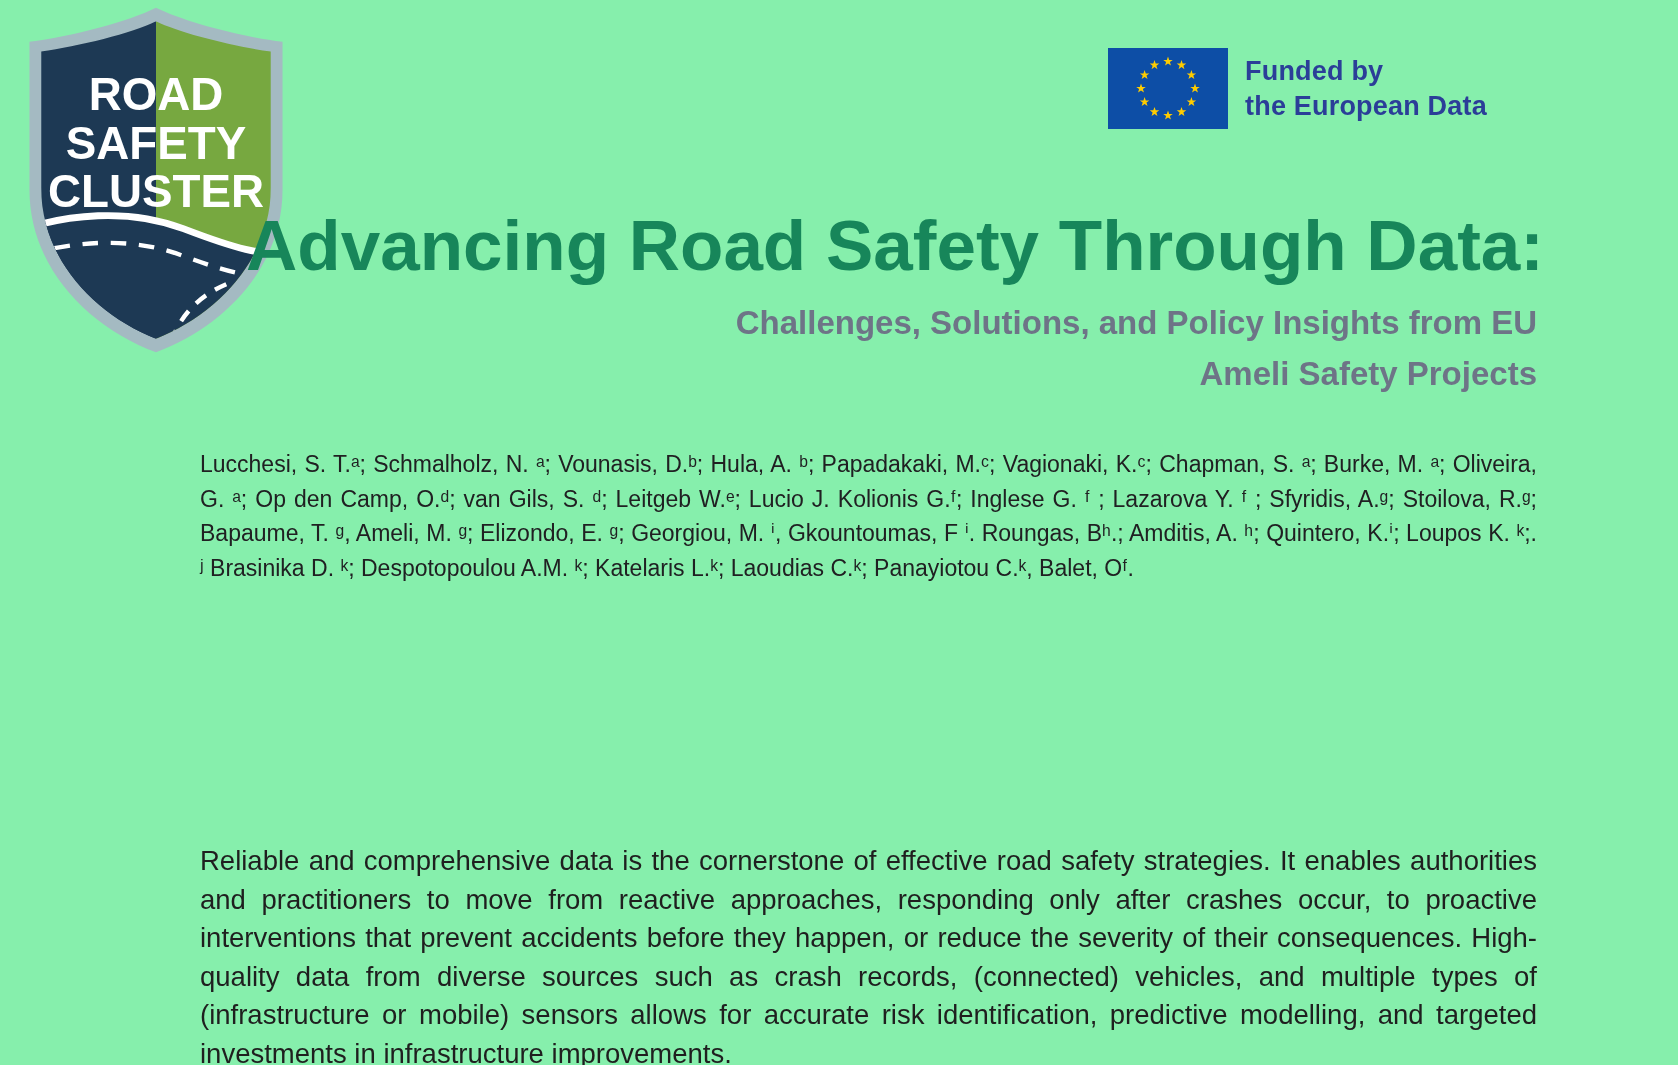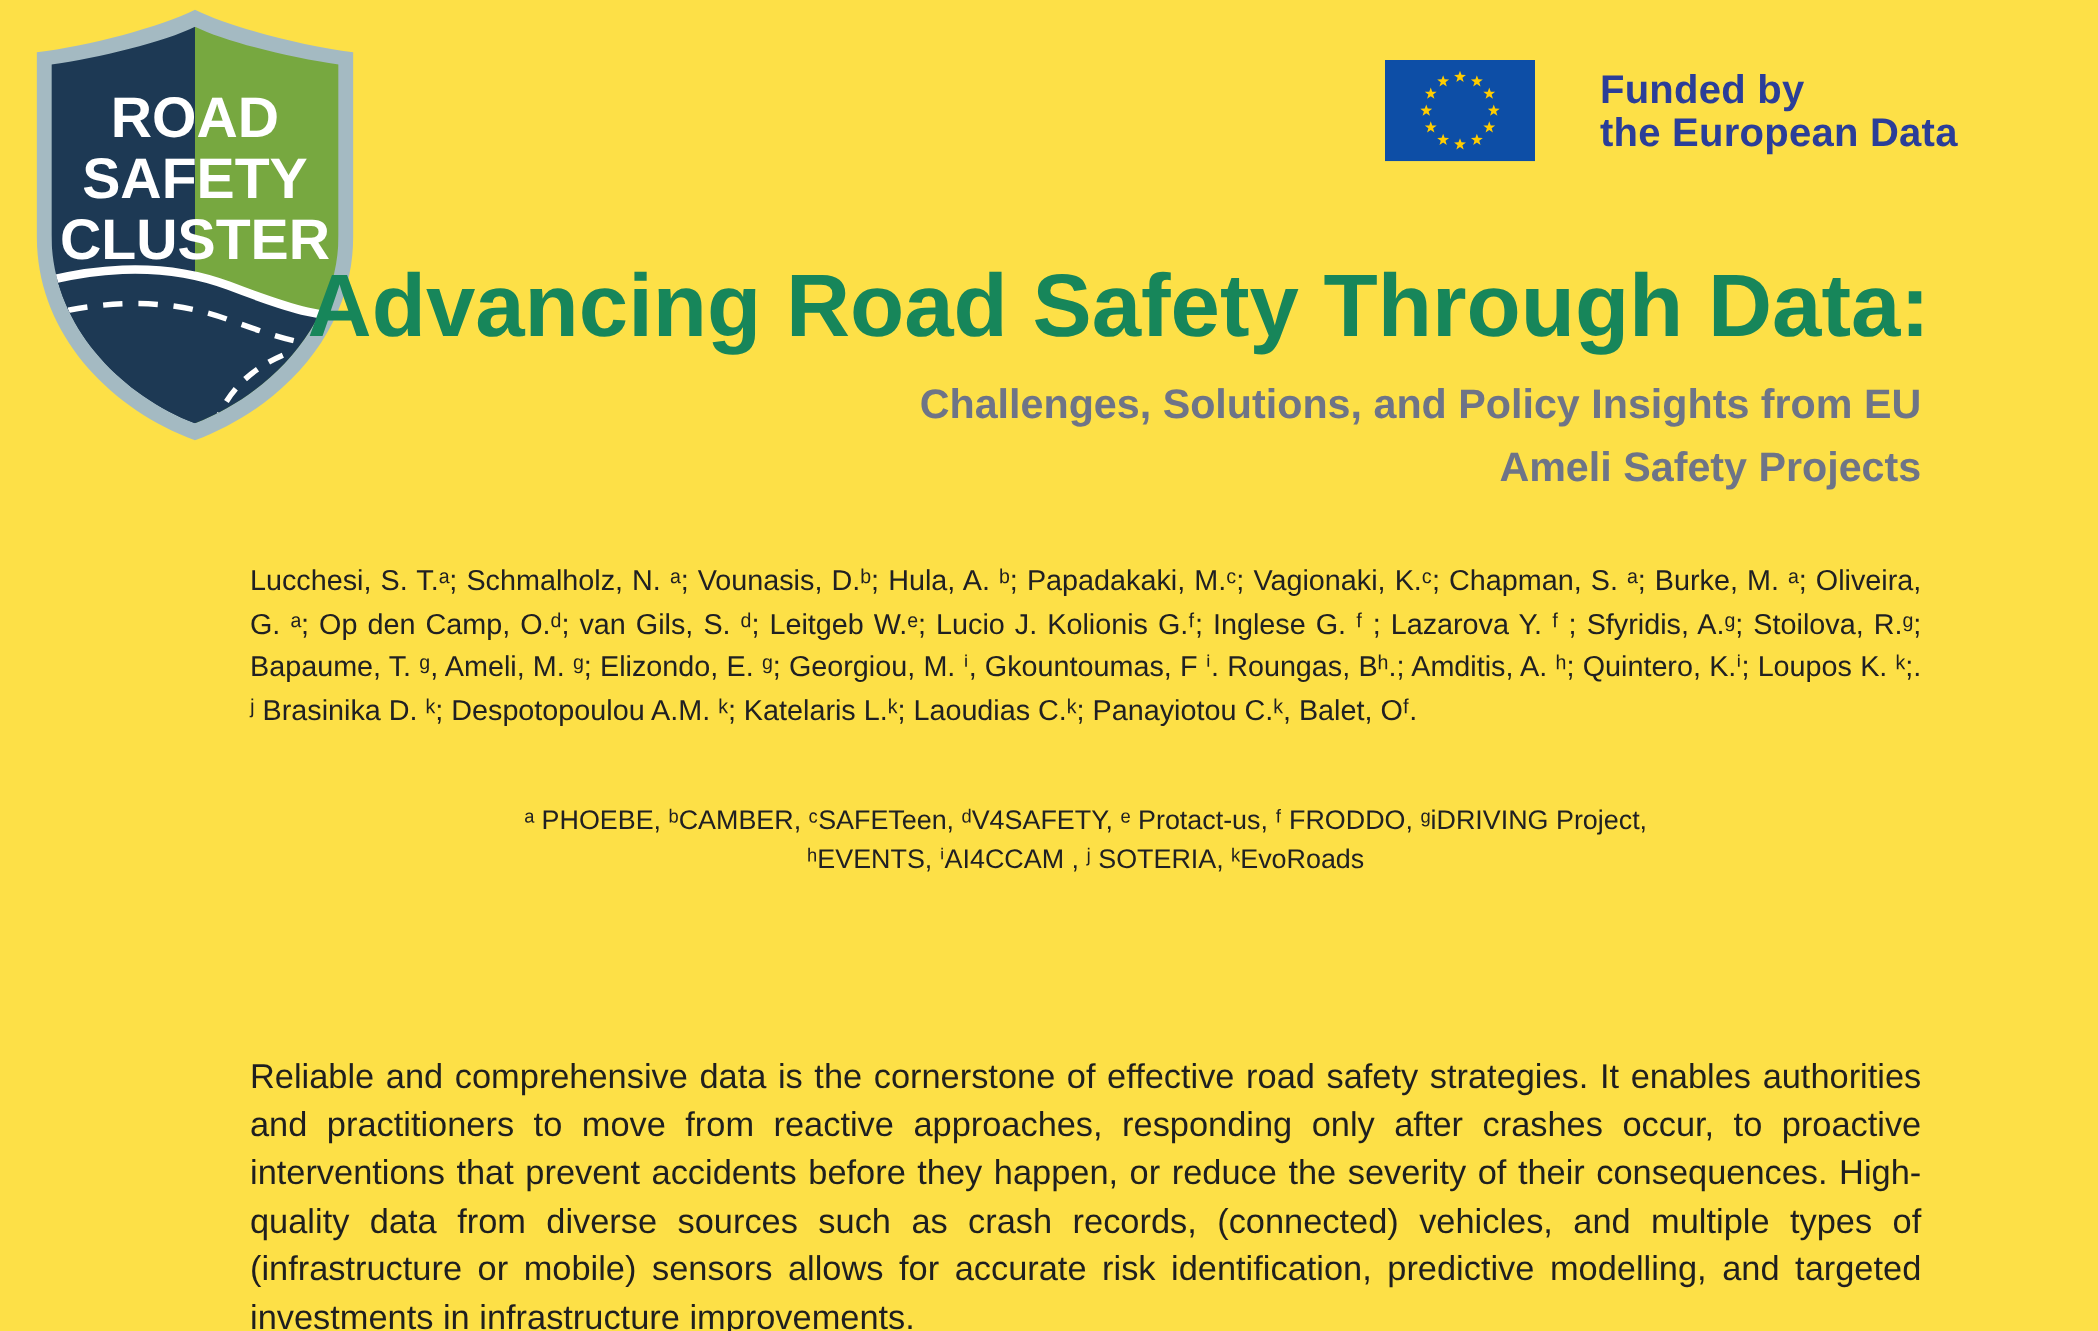--- a/index.html
+++ b/index.html
@@ -1,40 +1,39 @@
 <!DOCTYPE html>
 <html><head>
 <meta charset="utf-8">
 <style>
   html, body { margin: 0; padding: 0; background: #ffffff; }
   .page {
     position: relative;
     width: 1678px;
     height: 1065px;
-    background: #fde047;
+    background: #86efac;
     overflow: hidden;
     font-family: "Liberation Sans", "DejaVu Sans", sans-serif;
   }
 
   
   .logo { position: absolute; left: 10px; top: 4px; width: 292px; height: 352px; }
   .logo svg { width: 100%; height: 100%; display: block; }
   .shield-text { font-family: "Liberation Sans", "DejaVu Sans", sans-serif; font-weight: bold; fill: #ffffff; }
 
   
   .funding { position: absolute; left: 1108px; top: 48px; display: flex; align-items: flex-start; gap: 17px; }
   .funding-flag { width: 120px; height: 81px; display: block; }
   .funding-text {
     padding-top: 6px;
-    font-size: 32px;
+    font-size: 27px;
     font-weight: bold;
     line-height: 35px;
     color: #2b3e98;
     letter-spacing: 0.2px;
-    margin-left: 35px;
   }
 
   
   .title {
     position: absolute; left: 230px; top: 205px; width: 1330px; margin: 0;
     text-align: center;
     font-size: 71px; font-weight: bold; color: #17865a; letter-spacing: 0px;
   }
   .subtitle {
     position: absolute; left: 200px; top: 297px; width: 1337px; margin: 0;
@@ -129,20 +128,16 @@
 
   <h1 class="title">Advancing Road Safety Through Data:</h1>
 
   <h2 class="subtitle">
     <div>Challenges, Solutions, and Policy Insights from EU</div>
     <div>Ameli Safety Projects</div>
   </h2>
 
   <p class="authors">Lucchesi, S. T.ᵃ; Schmalholz, N. ᵃ; Vounasis, D.ᵇ; Hula, A. ᵇ; Papadakaki, M.ᶜ; Vagionaki, K.ᶜ; Chapman, S. ᵃ; Burke, M. ᵃ; Oliveira, G. ᵃ; Op den Camp, O.ᵈ; van Gils, S. ᵈ; Leitgeb W.ᵉ; Lucio J. Kolionis G.ᶠ; Inglese G. ᶠ ; Lazarova Y. ᶠ ; Sfyridis, A.ᵍ; Stoilova, R.ᵍ; Bapaume, T. ᵍ, Ameli, M. ᵍ; Elizondo, E. ᵍ; Georgiou, M. ⁱ, Gkountoumas, F ⁱ. Roungas, Bʰ.; Amditis, A. ʰ; Quintero, K.ⁱ; Loupos K. ᵏ;. ʲ Brasinika D. ᵏ; Despotopoulou A.M. ᵏ; Katelaris L.ᵏ; Laoudias C.ᵏ; Panayiotou C.ᵏ, Balet, Oᶠ.</p>
 
-  <div class="affiliations">
-    <div>ᵃ PHOEBE, ᵇCAMBER, ᶜSAFETeen, ᵈV4SAFETY, ᵉ Protact-us, ᶠ FRODDO, ᵍiDRIVING Project,</div>
-    <div>ʰEVENTS, ⁱAI4CCAM , ʲ SOTERIA, ᵏEvoRoads</div>
-  </div>
 
   <p class="body-text">Reliable and comprehensive data is the cornerstone of effective road safety strategies. It enables authorities and practitioners to move from reactive approaches, responding only after crashes occur, to proactive interventions that prevent accidents before they happen, or reduce the severity of their consequences. High-quality data from diverse sources such as crash records, (connected) vehicles, and multiple types of (infrastructure or mobile) sensors allows for accurate risk identification, predictive modelling, and targeted investments in infrastructure improvements.</p>
 
 </div>
 
 </body></html>

